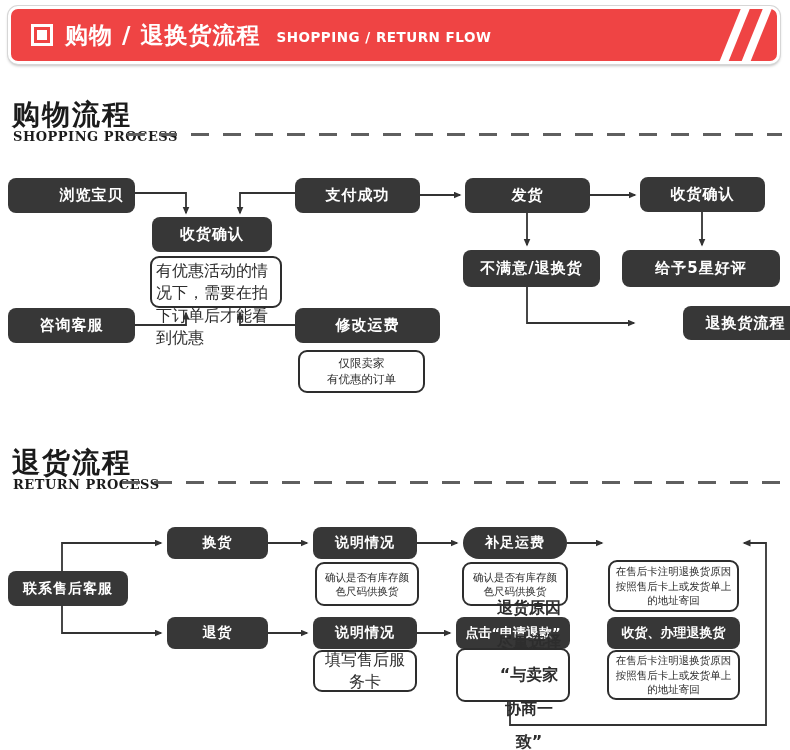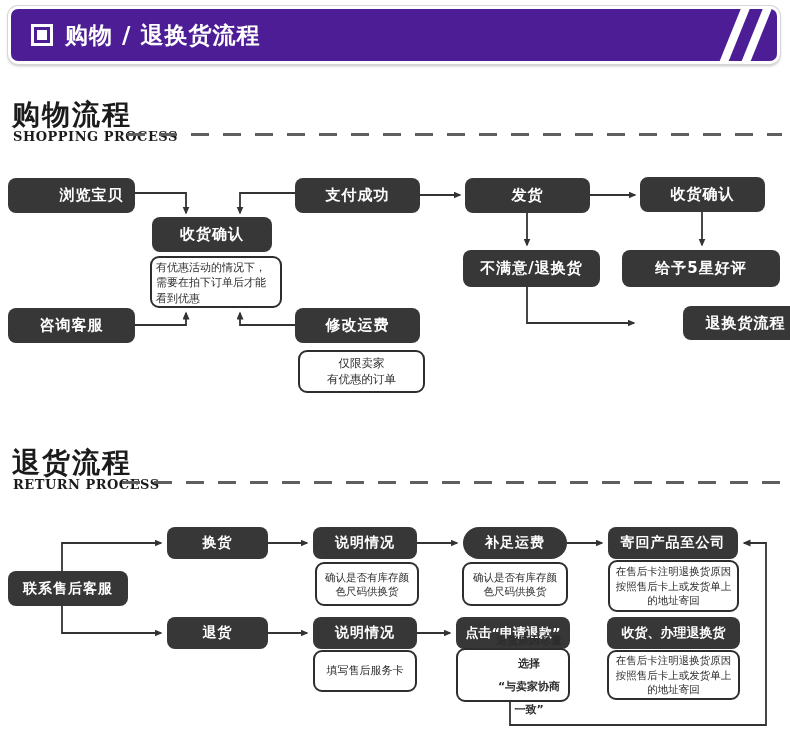--- a/index.html
+++ b/index.html
@@ -6,21 +6,21 @@
   #canvas {
     position:relative; width:790px; height:750px; background:#ffffff;
     font-family:"DejaVu Sans","Liberation Sans",sans-serif;
     overflow:hidden;
   }
   * { box-sizing:border-box; }
 
   
   .header-bar {
     position:absolute; left:8px; top:6px; width:772px; height:58px;
-    background:#4c1d95; border:3px solid #ffffff; border-radius:10px;
+    background:#ef4444; border:3px solid #ffffff; border-radius:10px;
     box-shadow:0 0 0 1px #d6d6d6, 0 2px 3px rgba(0,0,0,.25);
     display:flex; align-items:center; overflow:hidden;
   }
   .hicon {
     width:22px; height:22px; border:3px solid #ffffff; margin-left:20px;
     display:flex; align-items:center; justify-content:center; flex:0 0 auto;
   }
   .hicon-inner { width:10px; height:10px; background:#ffffff; }
   .htitle {
     color:#ffffff; font-size:23px; font-weight:bold; letter-spacing:1px;
@@ -55,41 +55,42 @@
   
   .dbox {
     position:absolute; background:#373737; color:#ffffff; border-radius:8px;
     display:flex; align-items:center; justify-content:center;
     font-size:15px; font-weight:bold; letter-spacing:1px; white-space:nowrap;
   }
   .dbox.sm { font-size:14px; }
   .dbox.xs { font-size:13px; letter-spacing:0; }
   .nbox {
     position:absolute; background:#ffffff; border:2px solid #2d2d2d; border-radius:9px;
-    color:#2d2d2d; font-size:11px; line-height:1.35;
+    color:#2d2d2d; font-size:16px; line-height:1.35;
     display:flex; flex-direction:column; align-items:center; justify-content:center;
     text-align:center; padding:2px 4px;
   }
   .nbox.left { align-items:flex-start; justify-content:flex-start; text-align:left; line-height:1.4; }
   .nbox.tiny { font-size:10.5px; line-height:1.38; }
   .nbox .nline { display:block; }
   .nbox.spread .nline { line-height:2.1; }
 
   svg.connectors { position:absolute; left:0; top:0; pointer-events:none; }
 </style>
 </head>
 <body>
 
 <div id="canvas">
 
   <div class="header-bar">
     <span class="hicon">
         <span class="hicon-inner"></span>
       </span>
     <span class="htitle">购物 / 退换货流程</span>
+    <span class="hsub">SHOPPING / RETURN FLOW</span>
     <span class="stripe s1"></span>
     <span class="stripe s2"></span>
   </div>
 
   <div class="sec-title" style="left:12px; top:101px;">购物流程</div>
   <div class="sec-sub" style="left:13px; top:130px;">SHOPPING PROCESS</div>
   <div class="dash-line" style="left:127px; top:133px; width:655px;"></div>
 
   <div class="sec-title" style="left:12px; top:449px;">退货流程</div>
   <div class="sec-sub" style="left:13px; top:478px;">RETURN PROCESS</div>
@@ -129,34 +130,33 @@
   <div class="dbox" style="left:152px; top:217px; width:120px; height:35px;">收货确认</div>
 
   <div class="nbox left" style="left:150px; top:256px; width:132px; height:52px;">
     <span class="nline">有优惠活动的情况下，需要在拍下订单后才能看到优惠</span>
   </div>
 
   <div class="dbox" style="left:463px; top:250px; width:137px; height:37px;">不满意/退换货</div>
   <div class="dbox" style="left:622px; top:250px; width:158px; height:37px;">给予5星好评</div>
 
   <div class="dbox" style="left:8px; top:308px; width:127px; height:35px;">咨询客服</div>
-  <div class="dbox" style="left:295px; top:308px; width:125px; height:35px;">修改运费</div>
+  <div class="dbox" style="left:295px; top:308px; width:145px; height:35px;">修改运费</div>
   <div class="dbox" style="left:640px; top:306px; width:125px; height:34px;margin-left:43px;">退换货流程</div>
 
   <div class="nbox" style="left:298px; top:350px; width:127px; height:43px; font-size:11.5px;">
     <span class="nline">仅限卖家</span>
     <span class="nline">有优惠的订单</span>
   </div>
 
   <div class="dbox sm" style="left:8px; top:571px; width:120px; height:35px;">联系售后客服</div>
 
   <div class="dbox sm" style="left:167px; top:527px; width:101px; height:32px;">换货</div>
   <div class="dbox sm" style="left:313px; top:527px; width:104px; height:32px;">说明情况</div>
   <div class="dbox sm" style="left:463px; top:527px; width:104px; height:32px;border-radius:16px;">补足运费</div>
-  <div class="dbox sm" style="left:608px; top:527px; width:130px; height:32px;">寄回产品至公司</div>
 
   <div class="nbox" style="left:315px; top:562px; width:104px; height:44px; font-size:10.5px;">
     <span class="nline">确认是否有库存颜色尺码供换货</span>
   </div>
   <div class="nbox" style="left:462px; top:562px; width:106px; height:44px; font-size:10.5px;">
     <span class="nline">确认是否有库存颜色尺码供换货</span>
   </div>
   <div class="nbox tiny" style="left:608px; top:560px; width:131px; height:52px;">
     <span class="nline">在售后卡注明退换货原因按照售后卡上或发货单上的地址寄回</span>
   </div>

